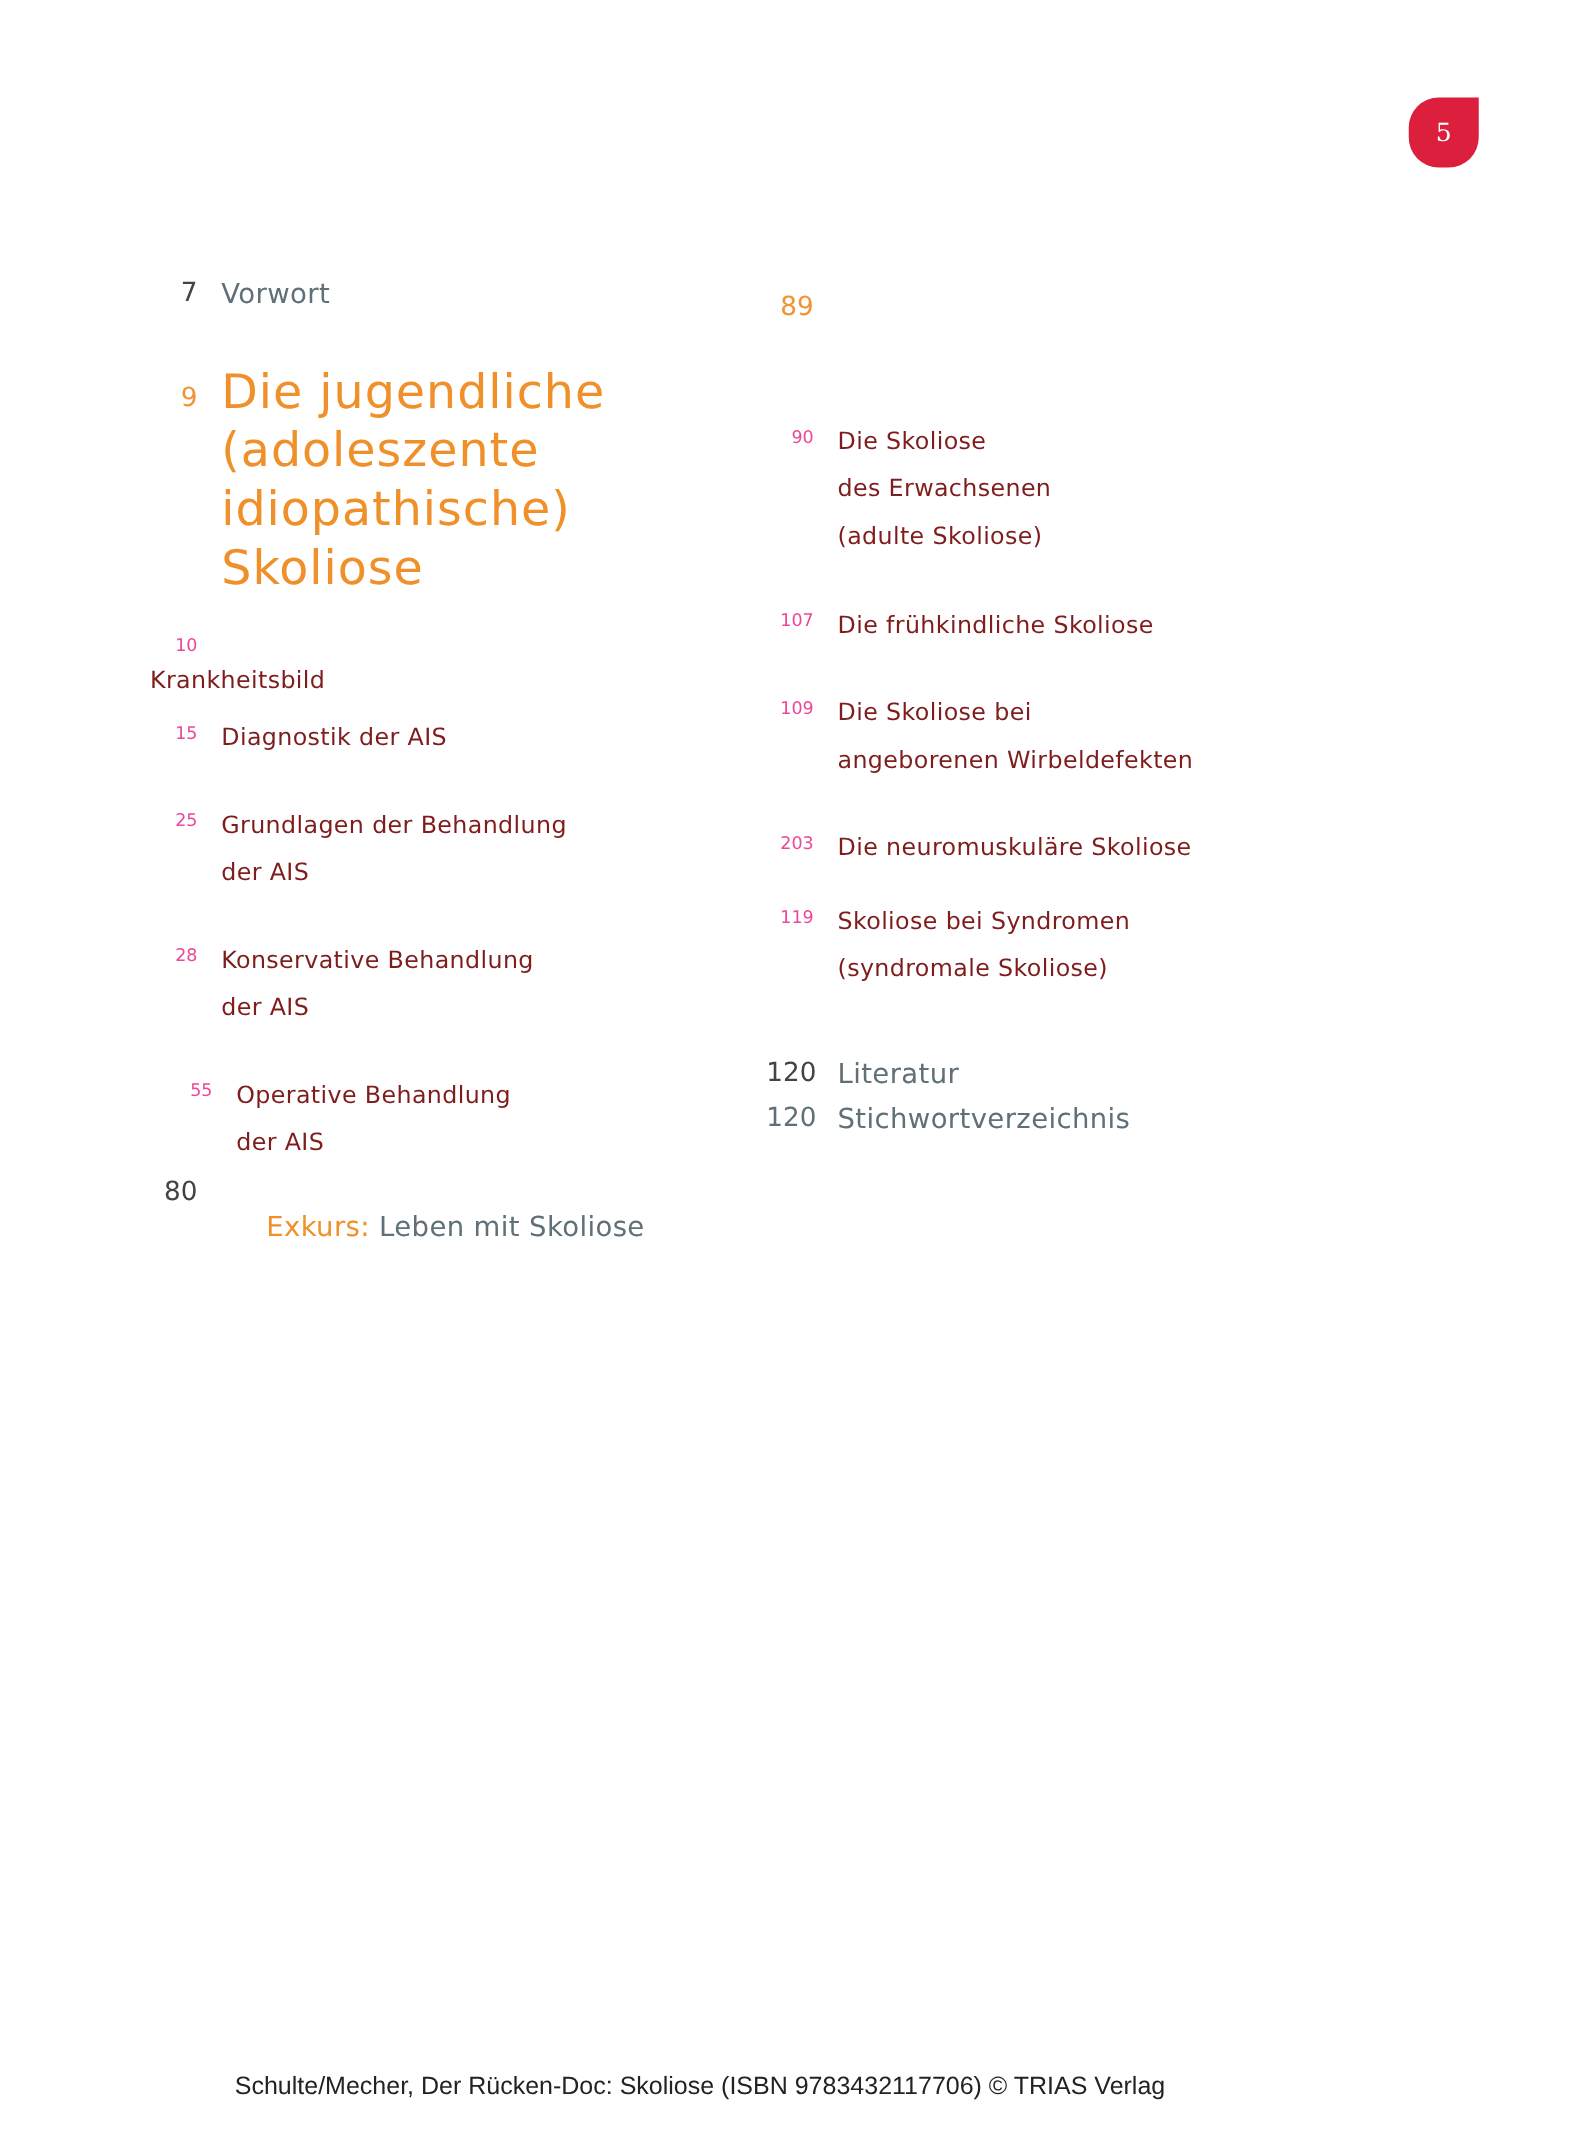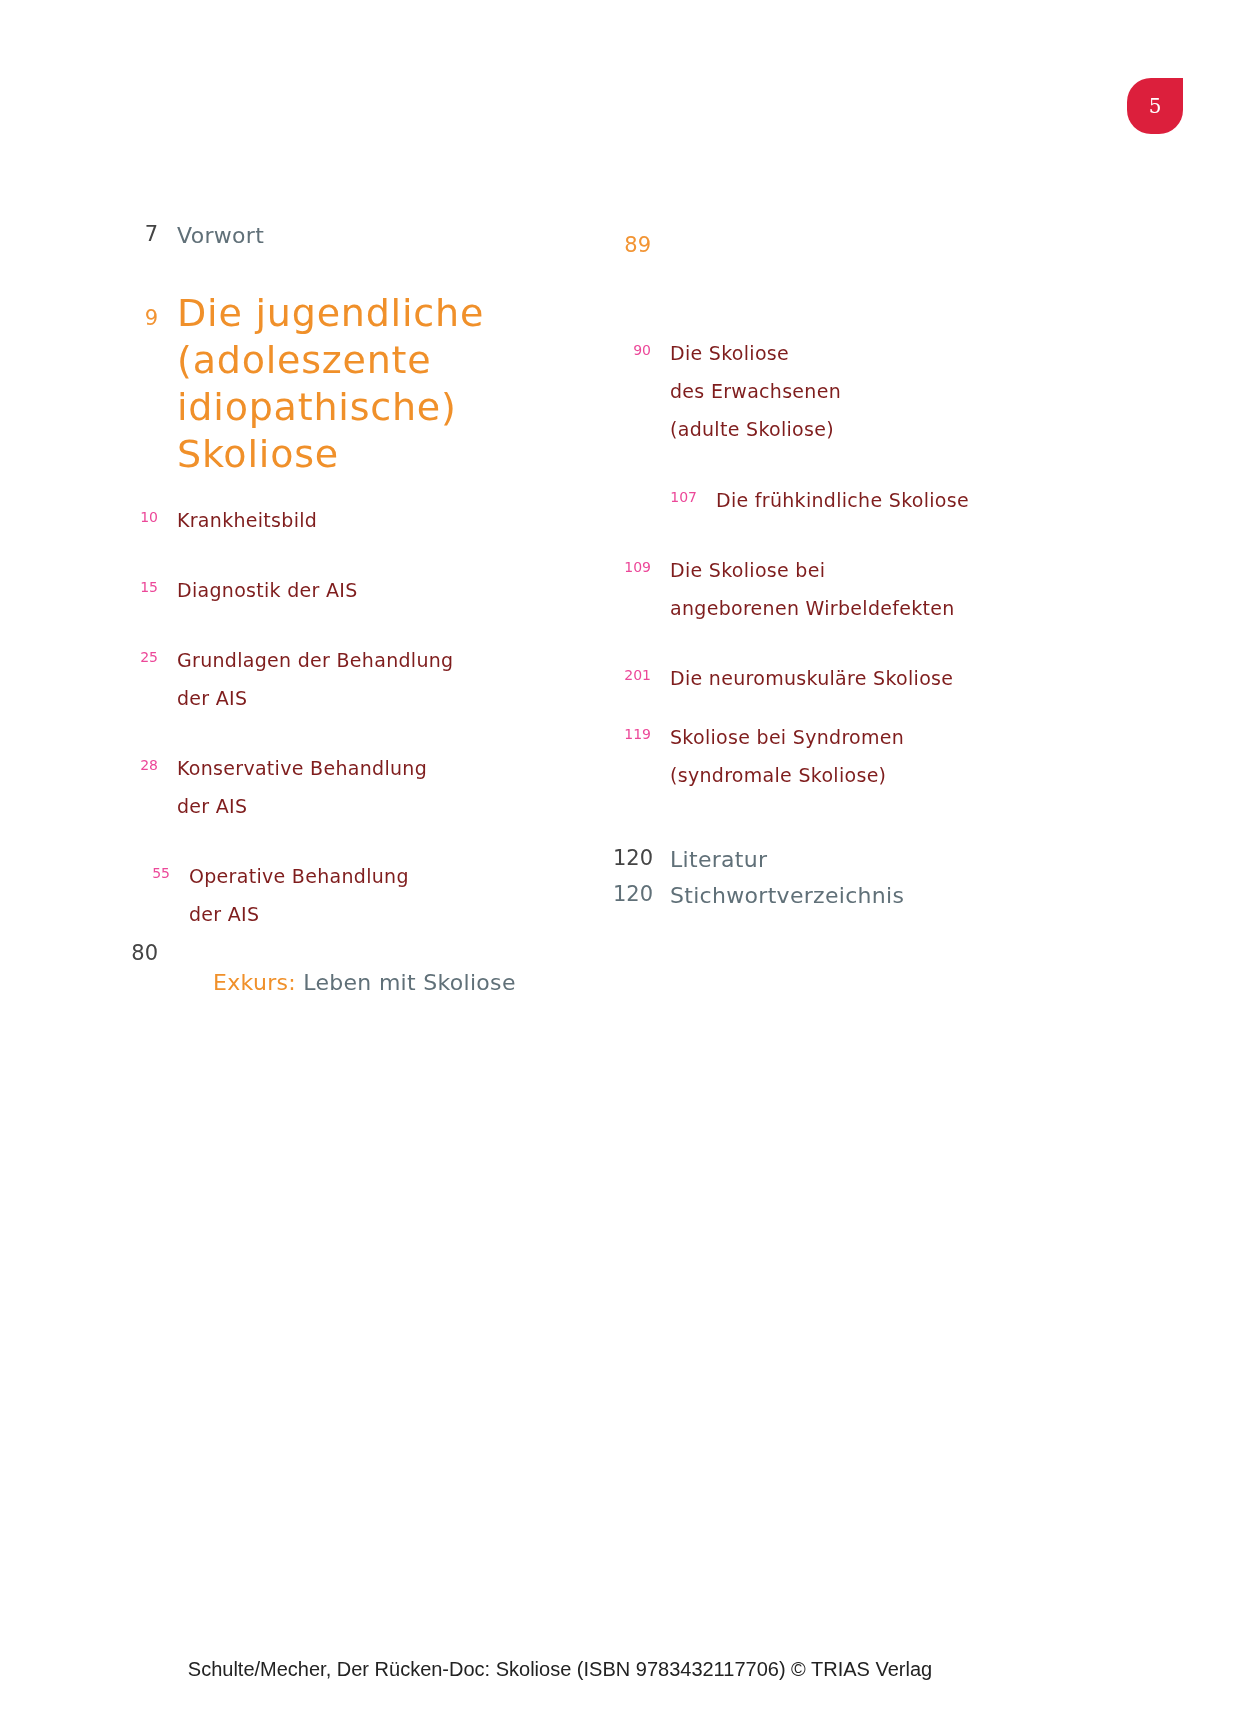--- a/index.html
+++ b/index.html
@@ -33,21 +33,21 @@
 </div>
 
 <div class="entry major" style="left:120px; top:290px;">
   <span class="num" style="padding-top:16px;">9</span>
   <span class="title">Die jugendliche
 (adoleszente
 idiopathische)
 Skoliose</span>
 </div>
 
-<div class="entry" style="left:120px; top:501px;">
+<div class="entry" style="left:120px; top:501px;flex-direction:column;">
   <span class="num" style="padding-top:8px;">10</span>
   <span class="title">Krankheitsbild</span>
 </div>
 
 <div class="entry" style="left:120px; top:571px;">
   <span class="num" style="padding-top:8px;">15</span>
   <span class="title">Diagnostik der AIS</span>
 </div>
 
 <div class="entry" style="left:120px; top:641px;">
@@ -79,33 +79,33 @@
   <span class="num" style="padding-top:16px;">89</span>
 </div>
 
 <div class="entry" style="left:613px; top:334px;">
   <span class="num" style="padding-top:8px;">90</span>
   <span class="title">Die Skoliose
 des Erwachsenen
 (adulte Skoliose)</span>
 </div>
 
-<div class="entry" style="left:613px; top:481px;margin-left:46px;">
+<div class="entry" style="left:613px; top:481px;">
   <span class="num" style="padding-top:8px;">107</span>
   <span class="title">Die frühkindliche Skoliose</span>
 </div>
 
 <div class="entry" style="left:613px; top:551px;">
   <span class="num" style="padding-top:8px;">109</span>
   <span class="title">Die Skoliose bei
 angeborenen Wirbeldefekten</span>
 </div>
 
 <div class="entry" style="left:613px; top:659px;">
-  <span class="num" style="padding-top:8px;">201</span>
+  <span class="num" style="padding-top:8px;">203</span>
   <span class="title">Die neuromuskuläre Skoliose</span>
 </div>
 
 <div class="entry" style="left:613px; top:718px;">
   <span class="num" style="padding-top:8px;">119</span>
   <span class="title">Skoliose bei Syndromen
 (syndromale Skoliose)</span>
 </div>
 
 <div class="entry minor" style="left:613px; top:846px;">

